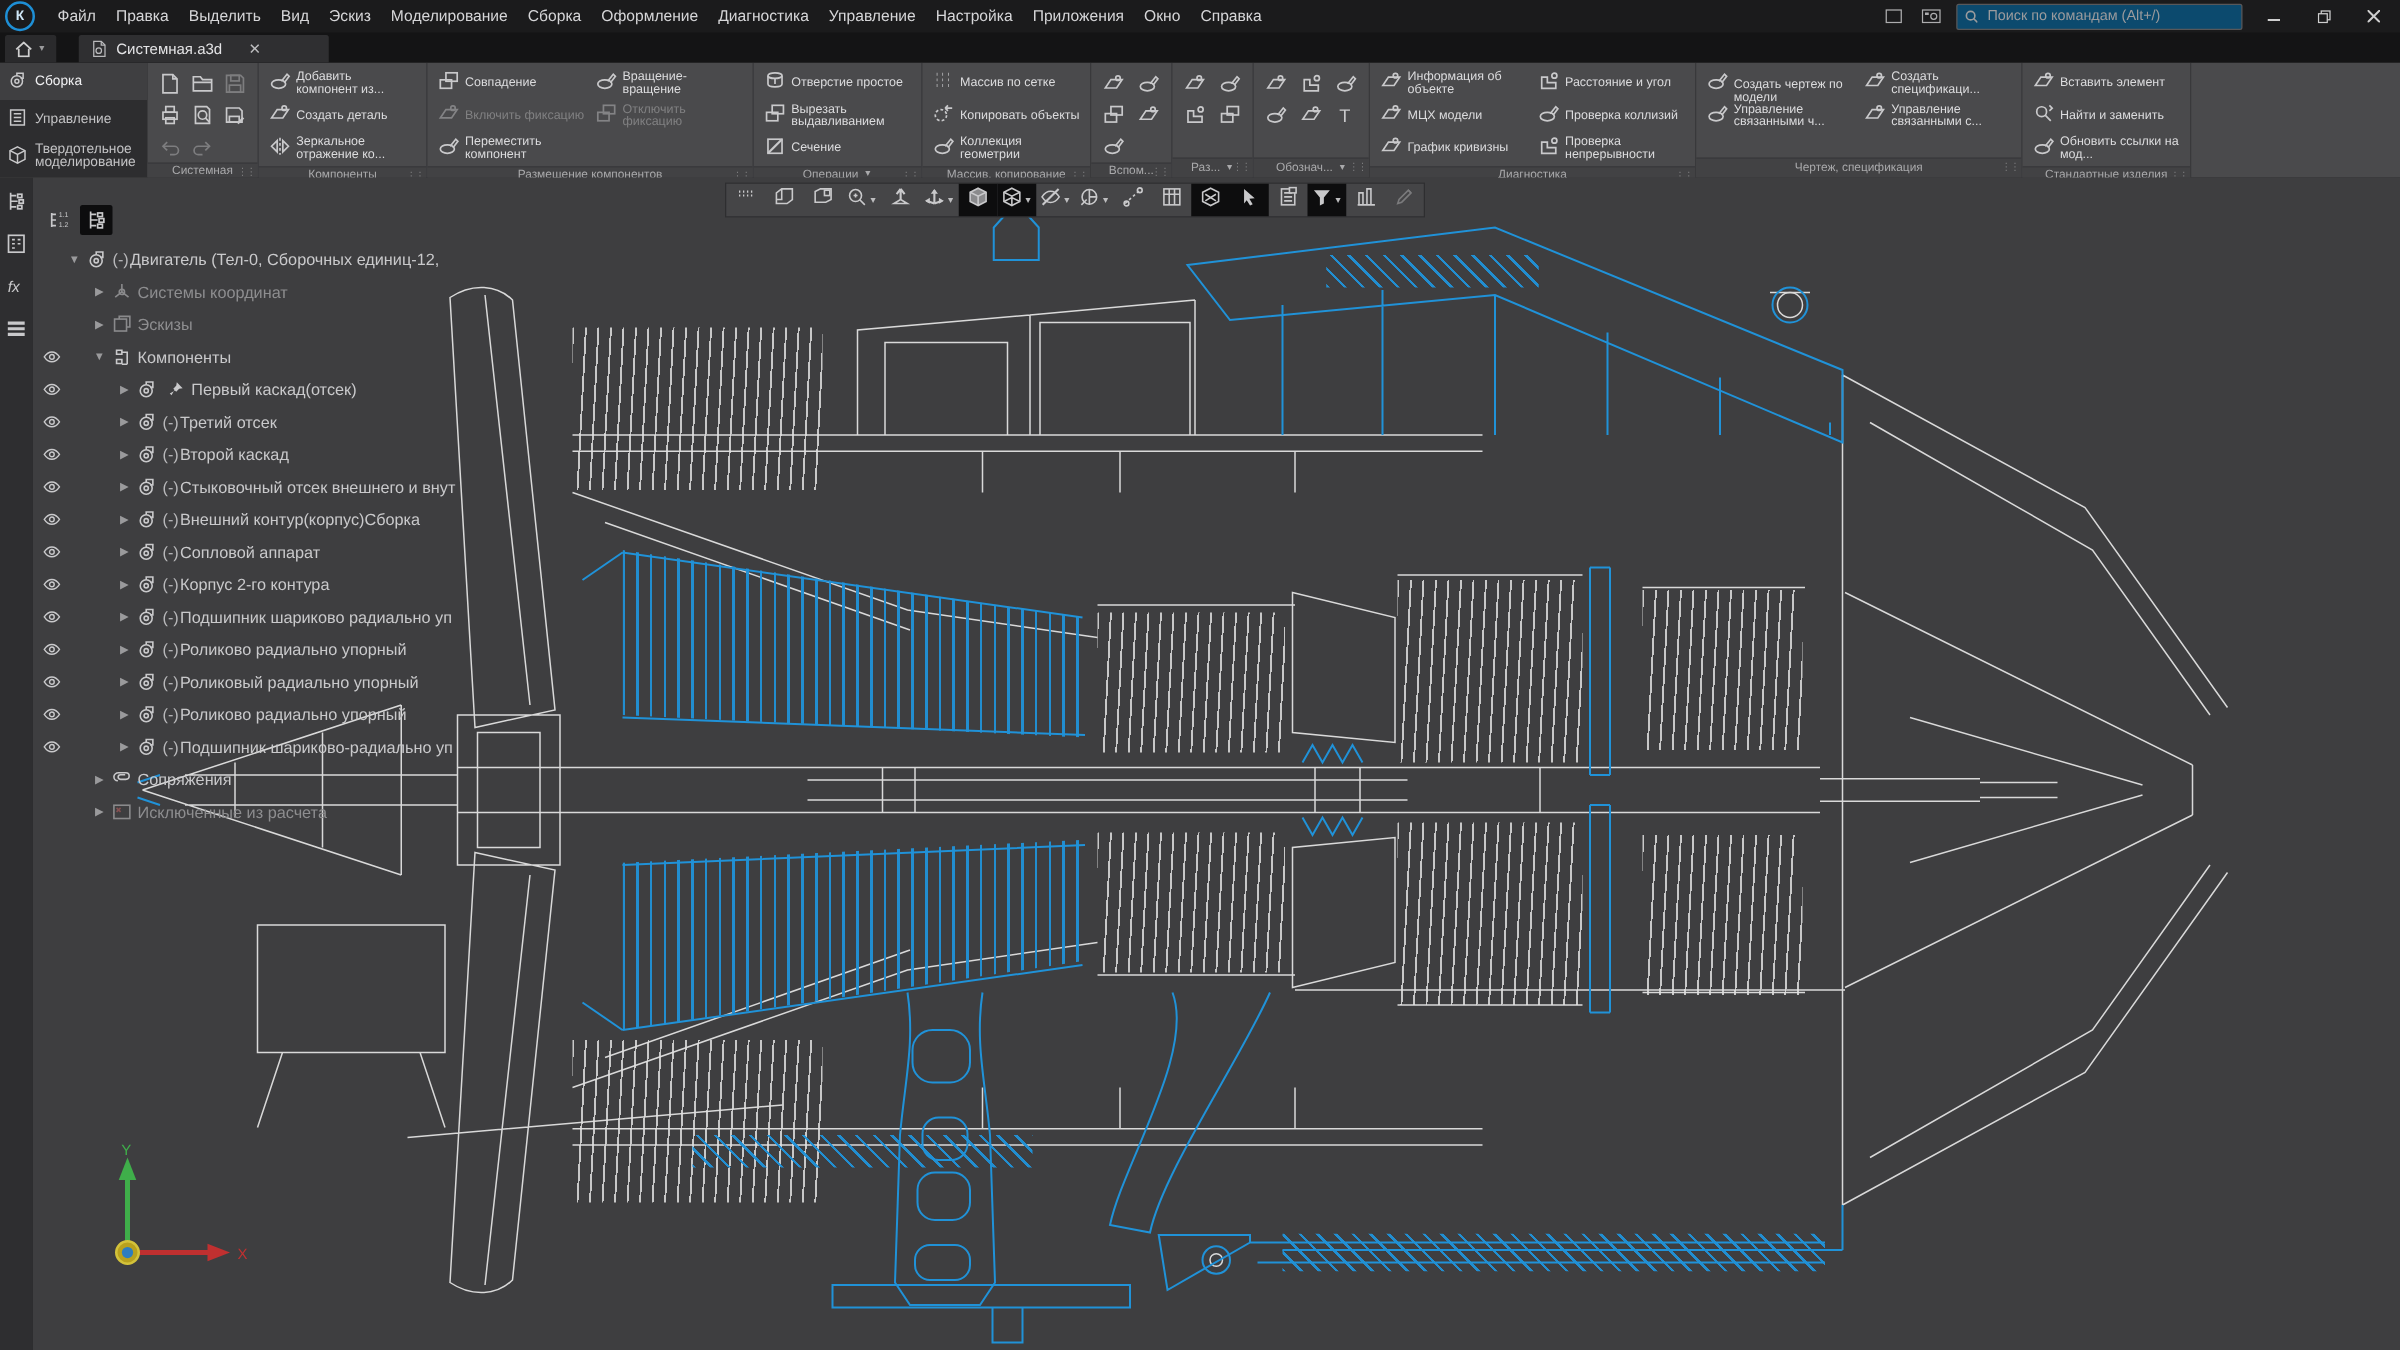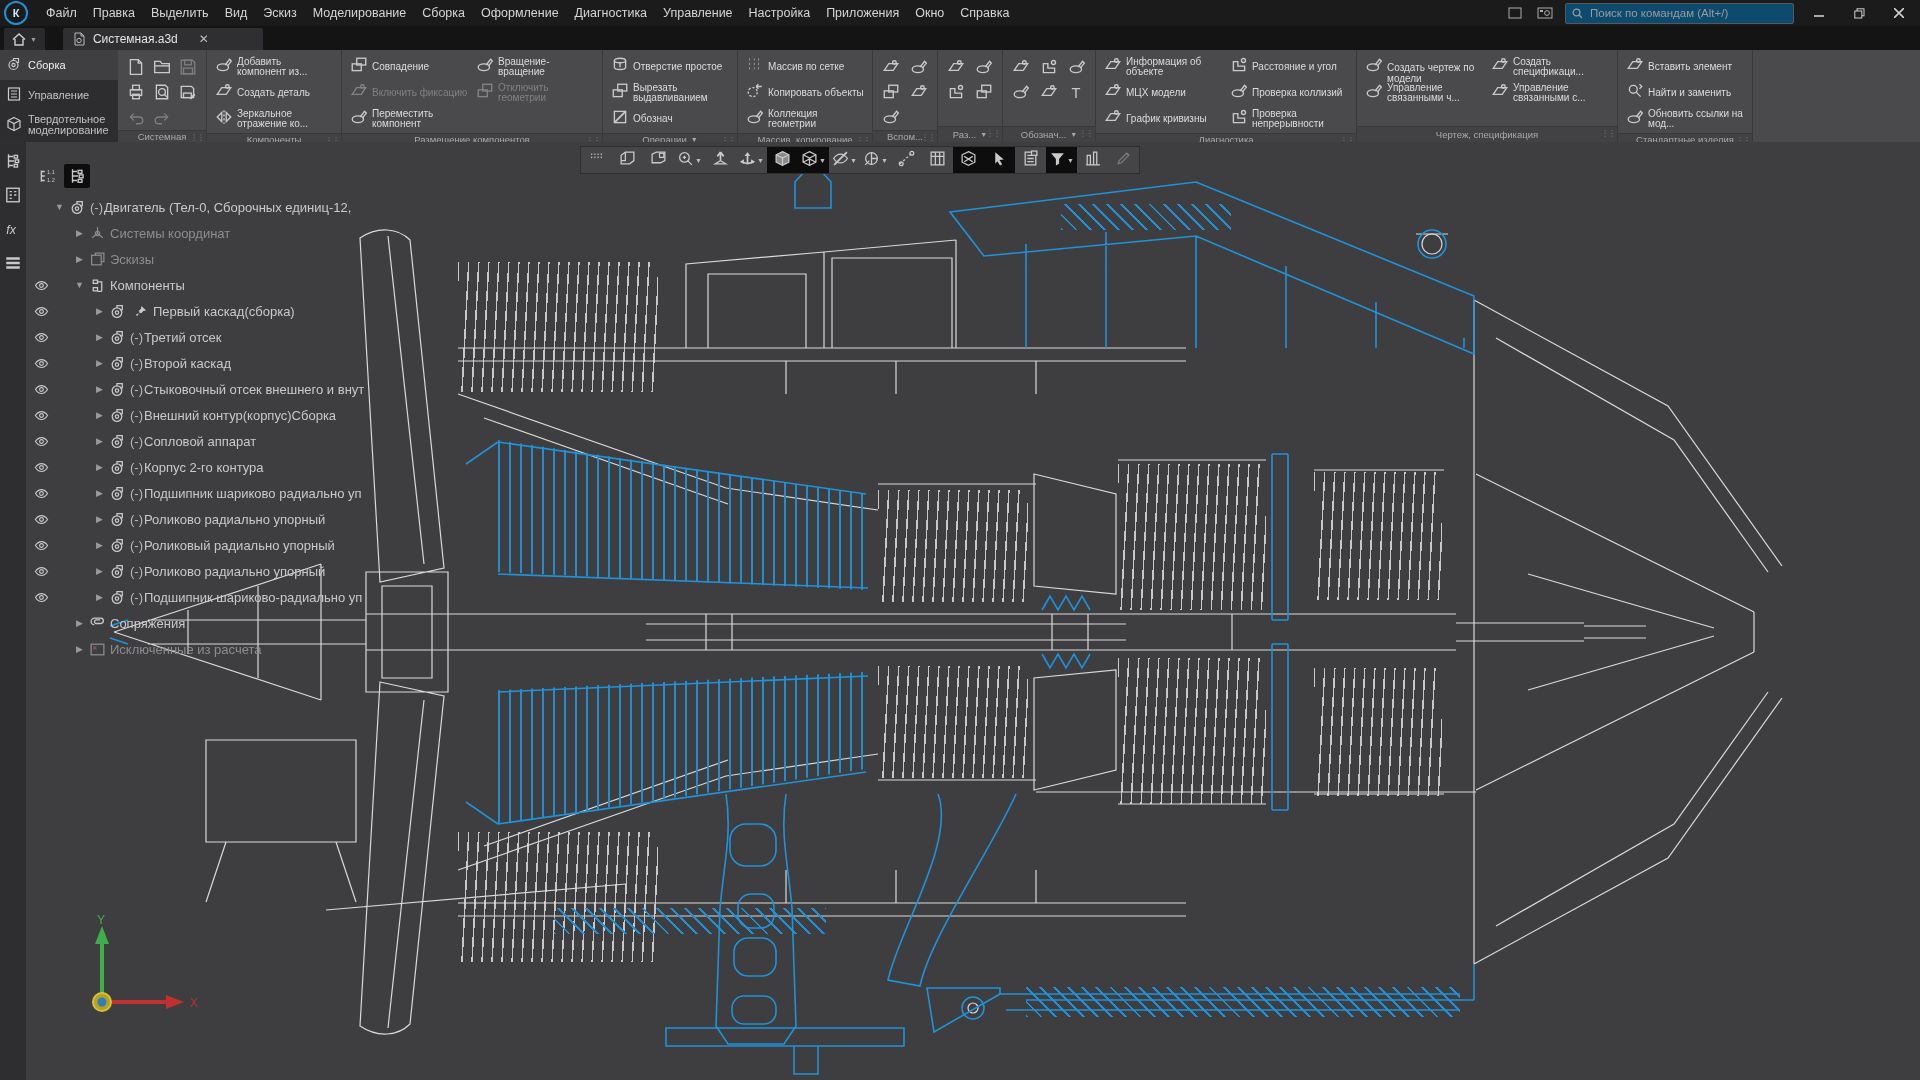--- a/index.html
+++ b/index.html
@@ -307,21 +307,21 @@
                   <ellipse cx="7" cy="10" rx="5" ry="3"></ellipse>
                   <path d="M9 8l4-5 1.5 1.5L11 9"></path>
                 </svg></span>
               <span class="rlabel" style="max-width: 96px;">Вращение-вращение</span>
             </div>
             <div class="rbtn disabled">
               <span><svg width="18" height="18" viewBox="0 0 16 16" fill="none" stroke="#c9c9cb" stroke-width="1.2">
                   <rect x="2" y="7" width="8" height="6"></rect>
                   <rect x="6" y="2" width="8" height="6"></rect>
                 </svg></span>
-              <span class="rlabel" style="max-width: 96px;">Отключить геометрии</span>
+              <span class="rlabel" style="max-width: 96px;">Отключить фиксацию</span>
             </div>
           </div>
         </div>
         <div class="rsec-label">
           <span>Размещение компонентов</span>
           <span class="grip">⋮⋮</span>
         </div>
       </div>
       <div class="rsec">
         <div class="rsec-body">
@@ -339,21 +339,21 @@
                   <rect x="2" y="7" width="8" height="6"></rect>
                   <rect x="6" y="2" width="8" height="6"></rect>
                 </svg></span>
               <span class="rlabel" style="max-width: 96px;">Вырезать выдавливанием</span>
             </div>
             <div class="rbtn">
               <span><svg width="18" height="18" viewBox="0 0 16 16" fill="none" stroke="#c9c9cb" stroke-width="1.2">
                   <rect x="3" y="3" width="10" height="10"></rect>
                   <path d="M3 13L13 3" stroke-width="1.6"></path>
                 </svg></span>
-              <span class="rlabel" style="max-width: 96px;">Обознач</span>
+              <span class="rlabel" style="max-width: 96px;">Сечение</span>
             </div>
           </div>
         </div>
         <div class="rsec-label">
           <span>Операции</span>
           <span style="font-size: 7px;">▼</span>
           <span class="grip">⋮⋮</span>
         </div>
       </div>
       <div class="rsec">
@@ -932,21 +932,21 @@
               <circle cx="7.5" cy="9" r="4.5"></circle>
               <path d="M7.5 4.5V2.5h5v4h-2"></path>
               <circle cx="7.5" cy="9" r="1.6"></circle>
             </svg>
           </span>
           <span class="ticon">
             <svg width="15" height="15" viewBox="0 0 16 16" fill="none" stroke="#c9c9cb" stroke-width="1.2">
               <path d="M9 2l5 5-3 .5L8.5 10 7 8.5 4.5 13 3 11.5 7.5 9 6 7.5 8.5 5z" fill="#c9c9cb" stroke="none"></path>
             </svg>
           </span>
-          <span>Первый каскад(сборка)</span>
+          <span>Первый каскад(отсек)</span>
         </div>
         <div class="trow">
           <span class="eyecell">
             <svg width="15" height="15" viewBox="0 0 16 16" fill="none" stroke="#c9c9cb" stroke-width="1.2">
               <path d="M1.5 8C3.5 5 6 3.8 8 3.8S12.5 5 14.5 8C12.5 11 10 12.2 8 12.2S3.5 11 1.5 8z"></path>
               <circle cx="8" cy="8" r="2"></circle>
             </svg>
           </span>
           <span class="indent" style="width: 40px;"></span>
           <span class="arrow">▶</span>

